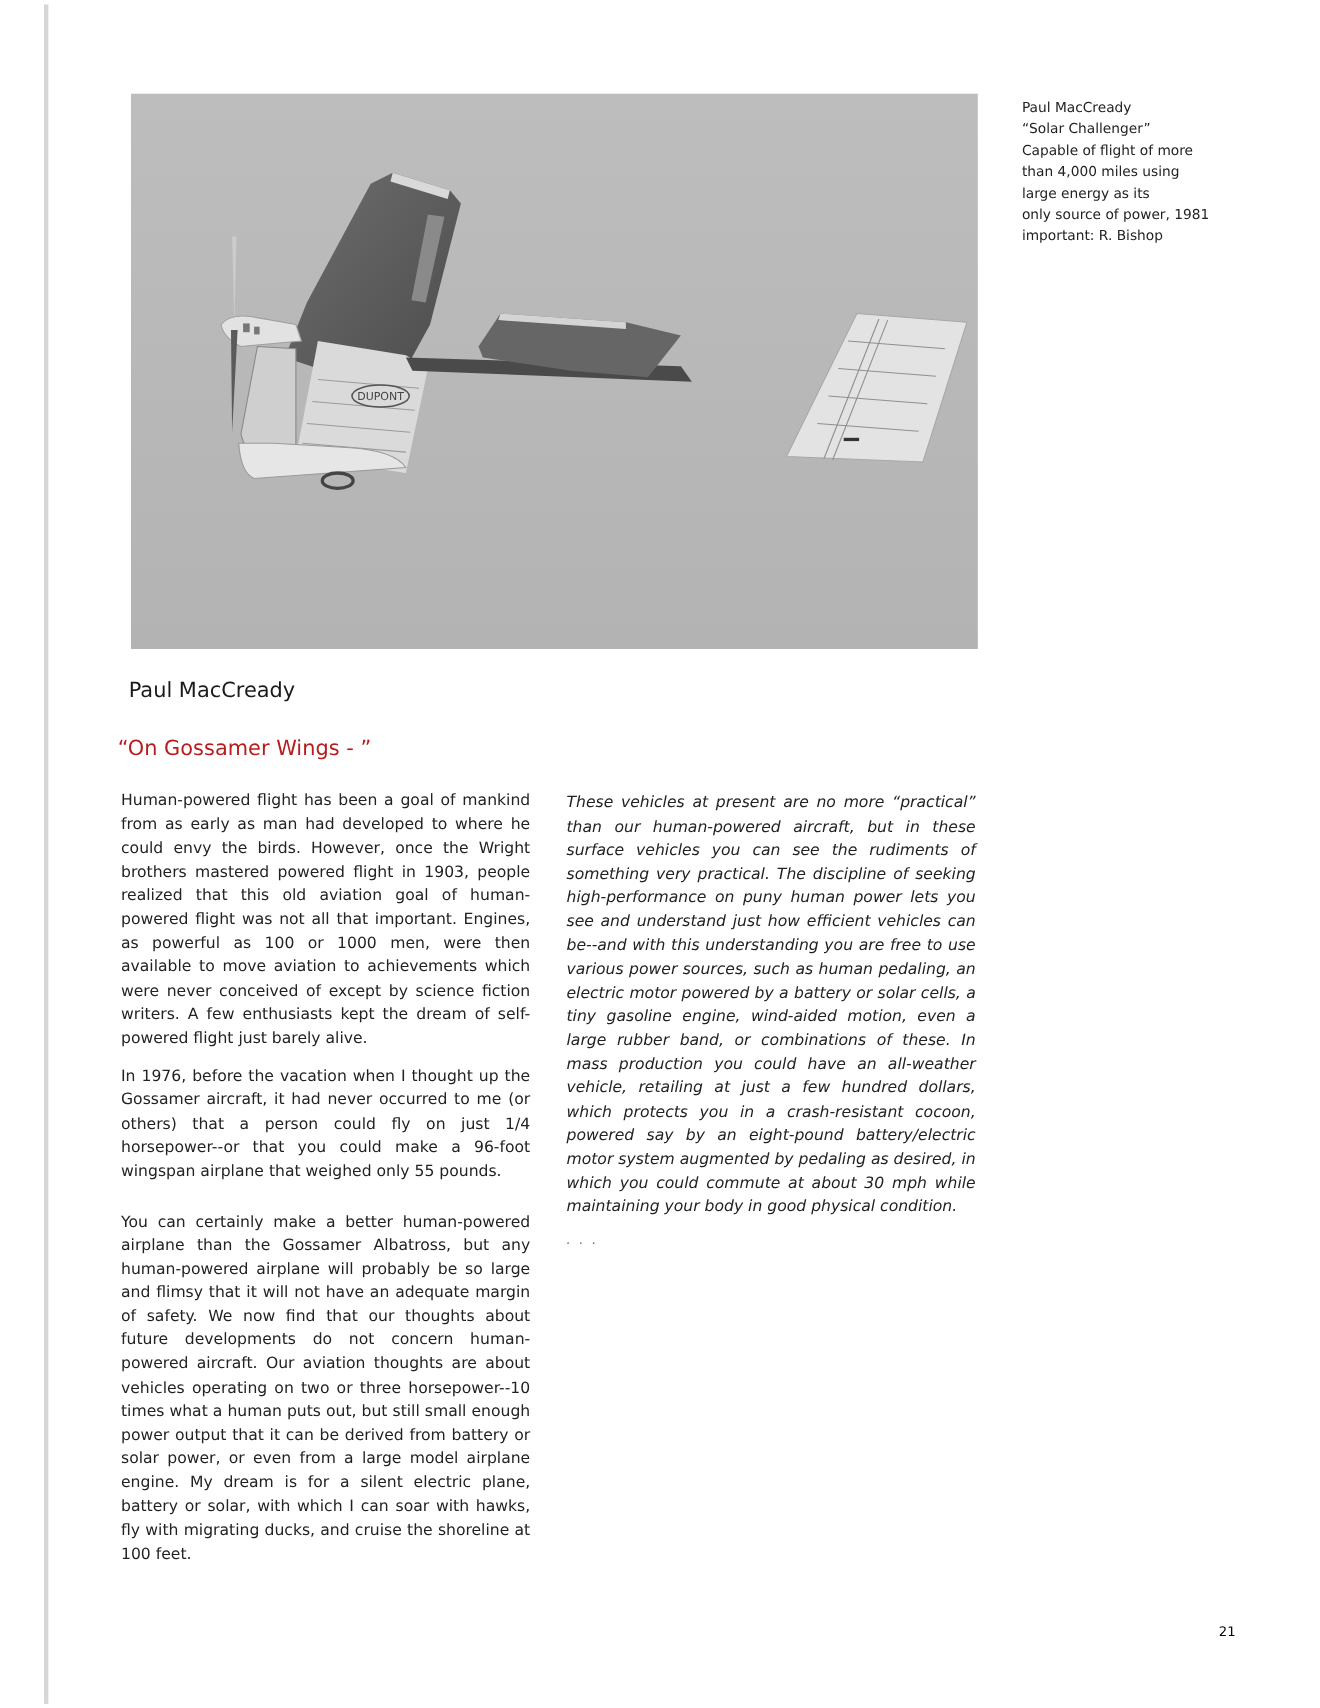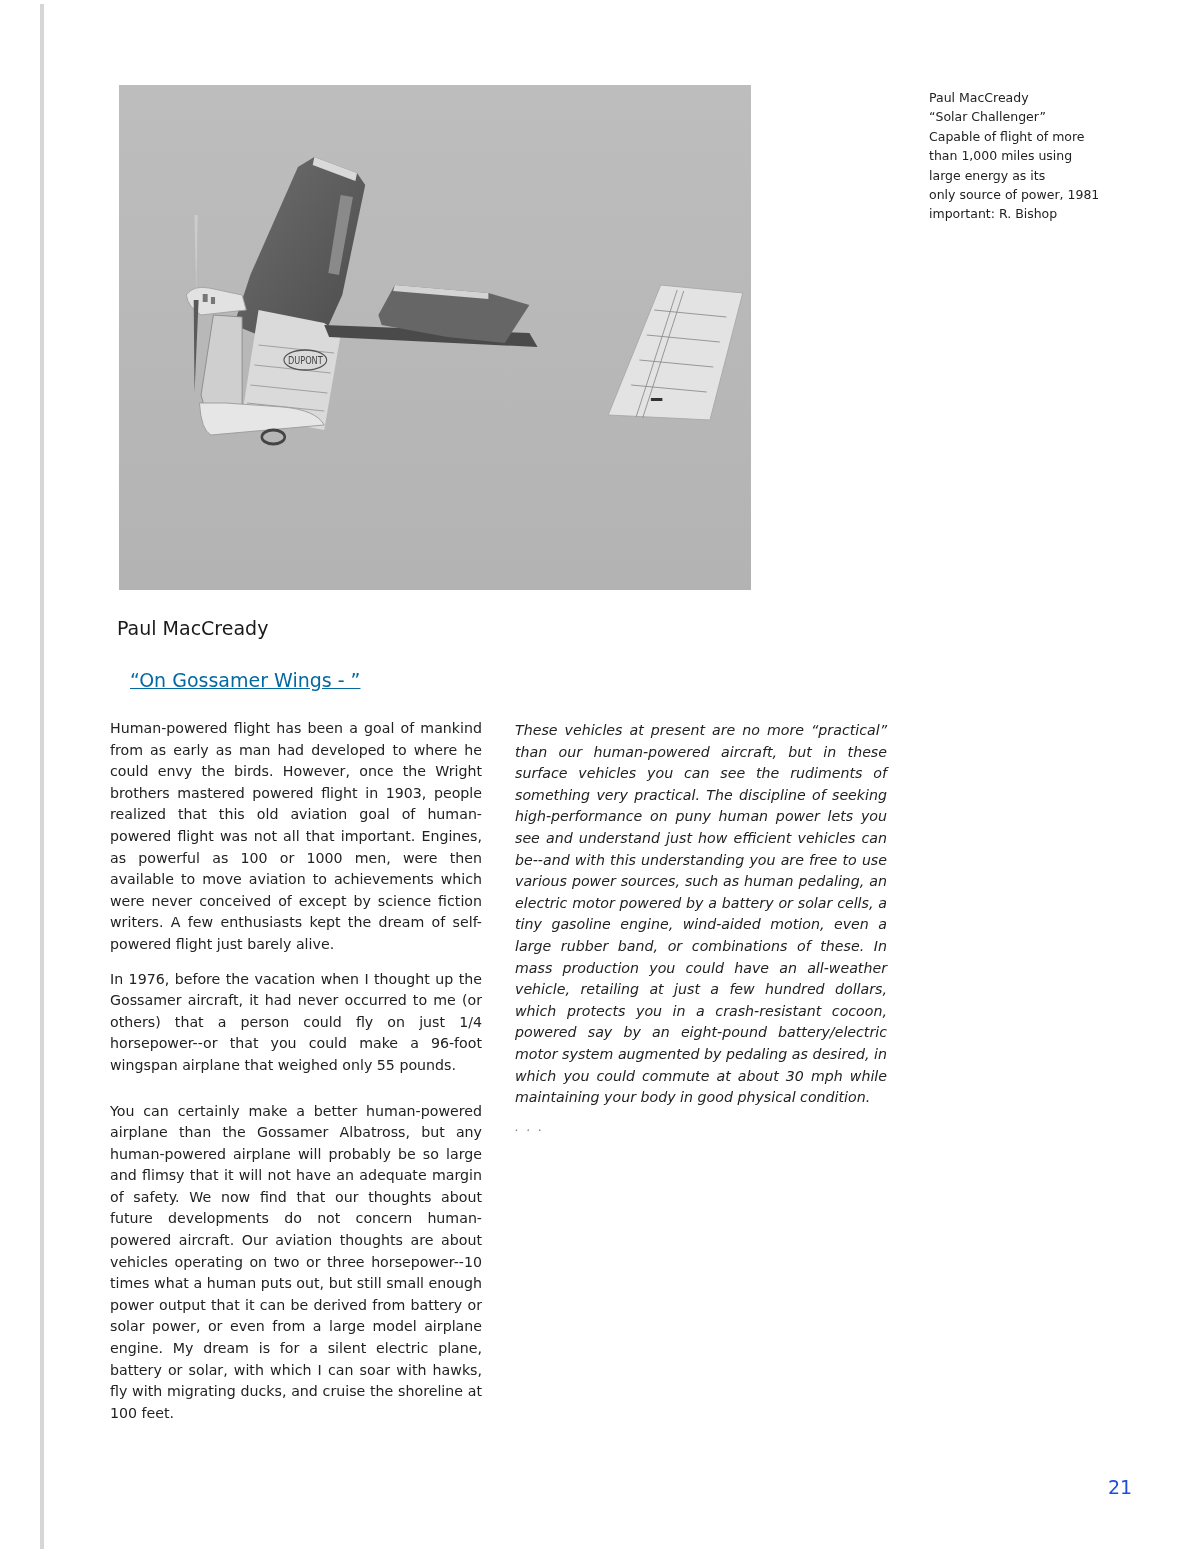--- a/index.html
+++ b/index.html
@@ -17,21 +17,21 @@
       left: 40px;
       top: 4px;
       width: 4px;
       height: 1545px;
       background: #d6d6d6;
     }
     .photo {
       position: absolute;
       left: 119px;
       top: 85px;
-      width: 632px;
+      width: 770px;
       height: 505px;
       background: #e5e5e5;
       overflow: hidden;
       text-decoration: underline;
     }
     .photo svg { display: block; width: 100%; height: 100%; }
     .caption {
       position: absolute;
       left: 929px;
       top: 88px;
@@ -43,46 +43,45 @@
     .caption div { white-space: nowrap; }
     .author {
       position: absolute;
       left: 117px;
       top: 617px;
       font-size: 19px;
       color: #1a1a1a;
     }
     .title {
       position: absolute;
-      left: 130px;
+      left: 107px;
       top: 669px;
       font-size: 19px;
-      color: #0369a1;
-      text-decoration: underline;
+      color: #b91c1c;
     }
     .col {
       position: absolute;
       font-size: 14.2px;
       line-height: 21.6px;
       color: #222;
       text-align: justify;
     }
     .col p { margin: 0; }
     .col-left { left: 110px; top: 718px; width: 372px; }
     .col-right { left: 515px; top: 720px; width: 372px; font-style: italic; }
     .p-gap { margin-top: 13px !important; }
     .p-gap-lg { margin-top: 24px !important; }
     .ellipsis { margin-top: 8px !important; font-size: 12px; letter-spacing: 2px; color: #777; }
     .after-ellipsis { margin-top: 14px !important; }
     .page-number {
       position: absolute;
       left: 1108px;
       top: 1476px;
-      font-size: 19px;
-      color: #1d4ed8;
+      font-size: 12px;
+      color: #000000;
     }
   </style>
 </head>
 <body>
 
 <div class="page-edge"></div>
 
 <div class="photo">
   <svg viewBox="0 0 770 505" preserveAspectRatio="none">
     <defs>
@@ -136,21 +135,21 @@
       <line x1="688" y1="206" x2="638" y2="333"></line>
     </g>
     <rect x="648" y="313" width="14" height="3" fill="#333"></rect>
   </svg>
 </div>
 
 <div class="caption">
   <div>Paul MacCready</div>
   <div>“Solar Challenger”</div>
   <div>Capable of flight of more</div>
-  <div>than 1,000 miles using</div>
+  <div>than 4,000 miles using</div>
   <div>large energy as its</div>
   <div>only source of power, 1981</div>
   <div>important: R. Bishop</div>
 </div>
 
 <div class="author">Paul MacCready</div>
 <div class="title">“On Gossamer Wings - ”</div>
 
 <div class="col col-left">
   <p>Human-powered flight has been a goal of mankind from as early as man had developed to where he could envy the birds. However, once the Wright brothers mastered powered flight in 1903, people realized that this old aviation goal of human-powered flight was not all that important. Engines, as powerful as 100 or 1000 men, were then available to move aviation to achievements which were never conceived of except by science fiction writers. A few enthusiasts kept the dream of self-powered flight just barely alive.</p>

